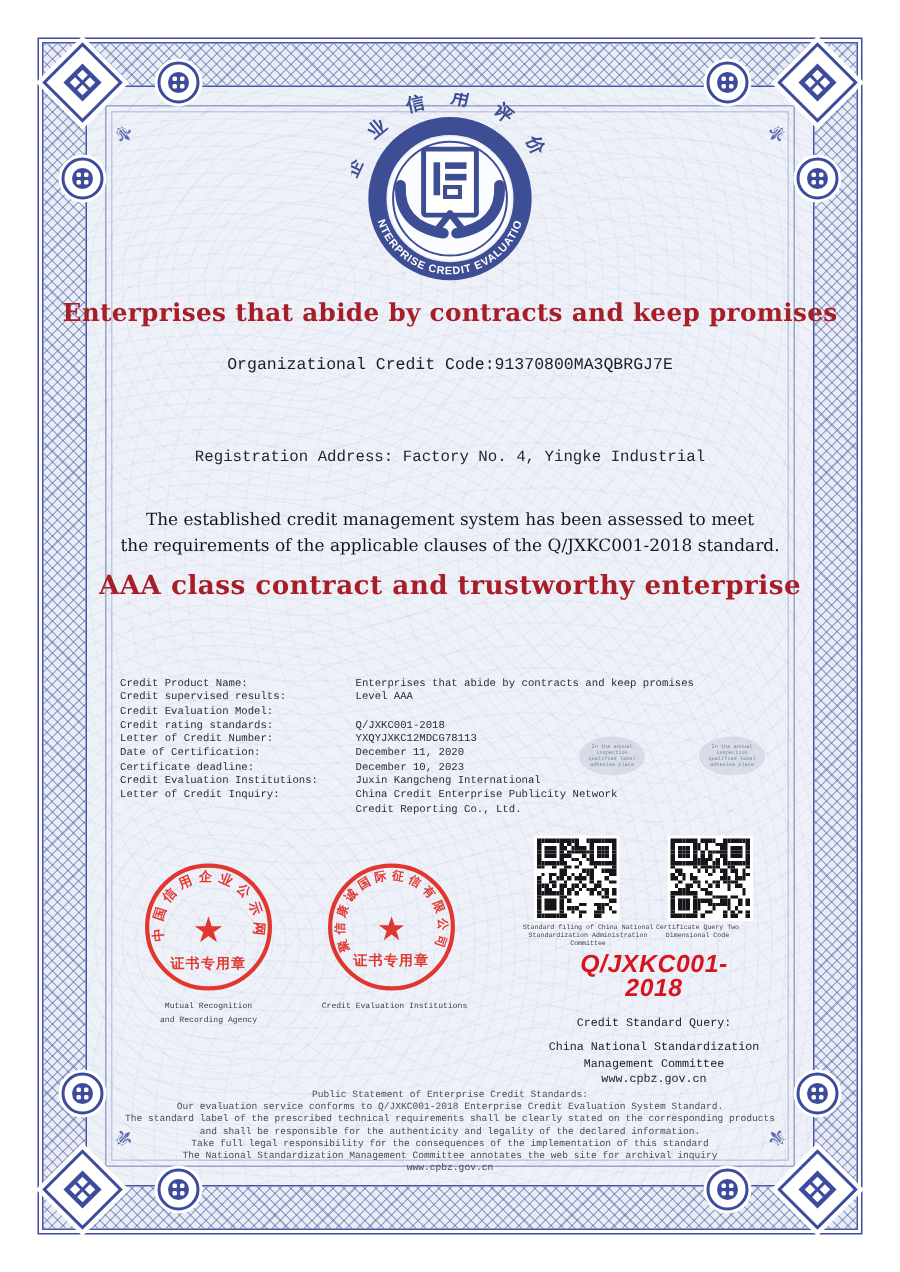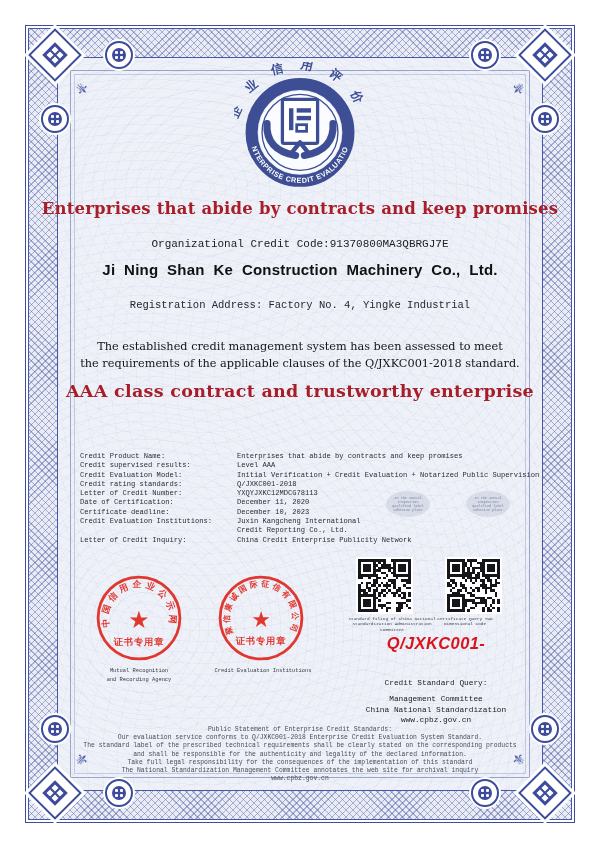--- a/index.html
+++ b/index.html
@@ -231,41 +231,40 @@
       <path d="M30,56 C29,72 38,82 56,85" stroke="#3d4e94" stroke-width="6.5" fill="none" stroke-linecap="round"></path>
       <path d="M90,56 C91,72 82,82 64,85" stroke="#3d4e94" stroke-width="6.5" fill="none" stroke-linecap="round"></path>
       <path d="M52,83 L60,73 L68,83" fill="none" stroke="#3d4e94" stroke-width="4" stroke-linejoin="round"></path>
     </g>
   </svg>
 
   <div class="center headline">Enterprises that abide by contracts and keep promises</div>
   <div class="center orgcode">
     <span>Organizational Credit Code:</span><span>91370800MA3QBRGJ7E</span>
   </div>
-  <div class="center company">Ji Ning Shan Ke Construction Machinery Co., Ltd.</div>
   <div class="center address">
     <div>Registration Address: Factory No. 4, Yingke Industrial</div>
   </div>
   <div class="center assessment">
     <div>The established credit management system has been assessed to meet</div>
     <div>the requirements of the applicable clauses of the Q/JXKC001-2018 standard.</div>
   </div>
   <div class="center grade">AAA class contract and trustworthy enterprise</div>
 
   <div class="details">
     <div class="drow"><span class="dlabel">Credit Product Name:</span><span>Enterprises that abide by contracts and keep promises</span></div>
     <div class="drow"><span class="dlabel">Credit supervised results:</span><span>Level AAA</span></div>
-    <div class="drow"><span class="dlabel">Credit Evaluation Model:</span><span>Initial Verification + Credit Evaluation + Notarized Public Supervision</span></div>
+    <div class="drow"><span class="dlabel">Credit Evaluation Model:</span></div>
     <div class="drow"><span class="dlabel">Credit rating standards:</span><span>Q/JXKC001-2018</span></div>
     <div class="drow"><span class="dlabel">Letter of Credit Number:</span><span>YXQYJXKC12MDCG78113</span></div>
     <div class="drow"><span class="dlabel">Date of Certification:</span><span>December 11, 2020</span></div>
     <div class="drow"><span class="dlabel">Certificate deadline:</span><span>December 10, 2023</span></div>
     <div class="drow"><span class="dlabel">Credit Evaluation Institutions:</span><span>Juxin Kangcheng International</span></div>
+    <div class="drow"><span class="dlabel">Letter of Credit Inquiry:</span><span>China Credit Enterprise Publicity Network</span></div>
     <div class="drow"><span class="dlabel"></span><span>Credit Reporting Co., Ltd.</span></div>
-    <div class="drow"><span class="dlabel">Letter of Credit Inquiry:</span><span>China Credit Enterprise Publicity Network</span></div>
   </div>
 
   <div class="sticker s1">
     <div class="st">
       <div>In the annual inspection</div>
       <div>qualified label adhesive place</div>
     </div>
   </div>
   <div class="sticker s2">
     <div class="st">
@@ -780,25 +779,26 @@
     <div>Standard filing of China National</div>
     <div>Standardization Administration Committee</div>
   </div>
   <div class="qr-cap qc2">
     <div>Certificate Query Two</div>
     <div>Dimensional Code</div>
   </div>
 
   <div class="stdcode">
     <div>Q/JXKC001-</div>
+    <div>2018</div>
   </div>
   <div class="stdquery">Credit Standard Query:</div>
   <div class="committee">
+    <div>China National Standardization</div>
     <div>Management Committee</div>
-    <div>China National Standardization</div>
     <div>www.cpbz.gov.cn</div>
   </div>
 
   <div class="footer">
     <div>Public Statement of Enterprise Credit Standards:</div>
     <div>Our evaluation service conforms to Q/JXKC001-2018 Enterprise Credit Evaluation System Standard.</div>
     <div>The standard label of the prescribed technical requirements shall be clearly stated on the corresponding products</div>
     <div>and shall be responsible for the authenticity and legality of the declared information.</div>
     <div>Take full legal responsibility for the consequences of the implementation of this standard</div>
     <div>The National Standardization Management Committee annotates the web site for archival inquiry</div>

